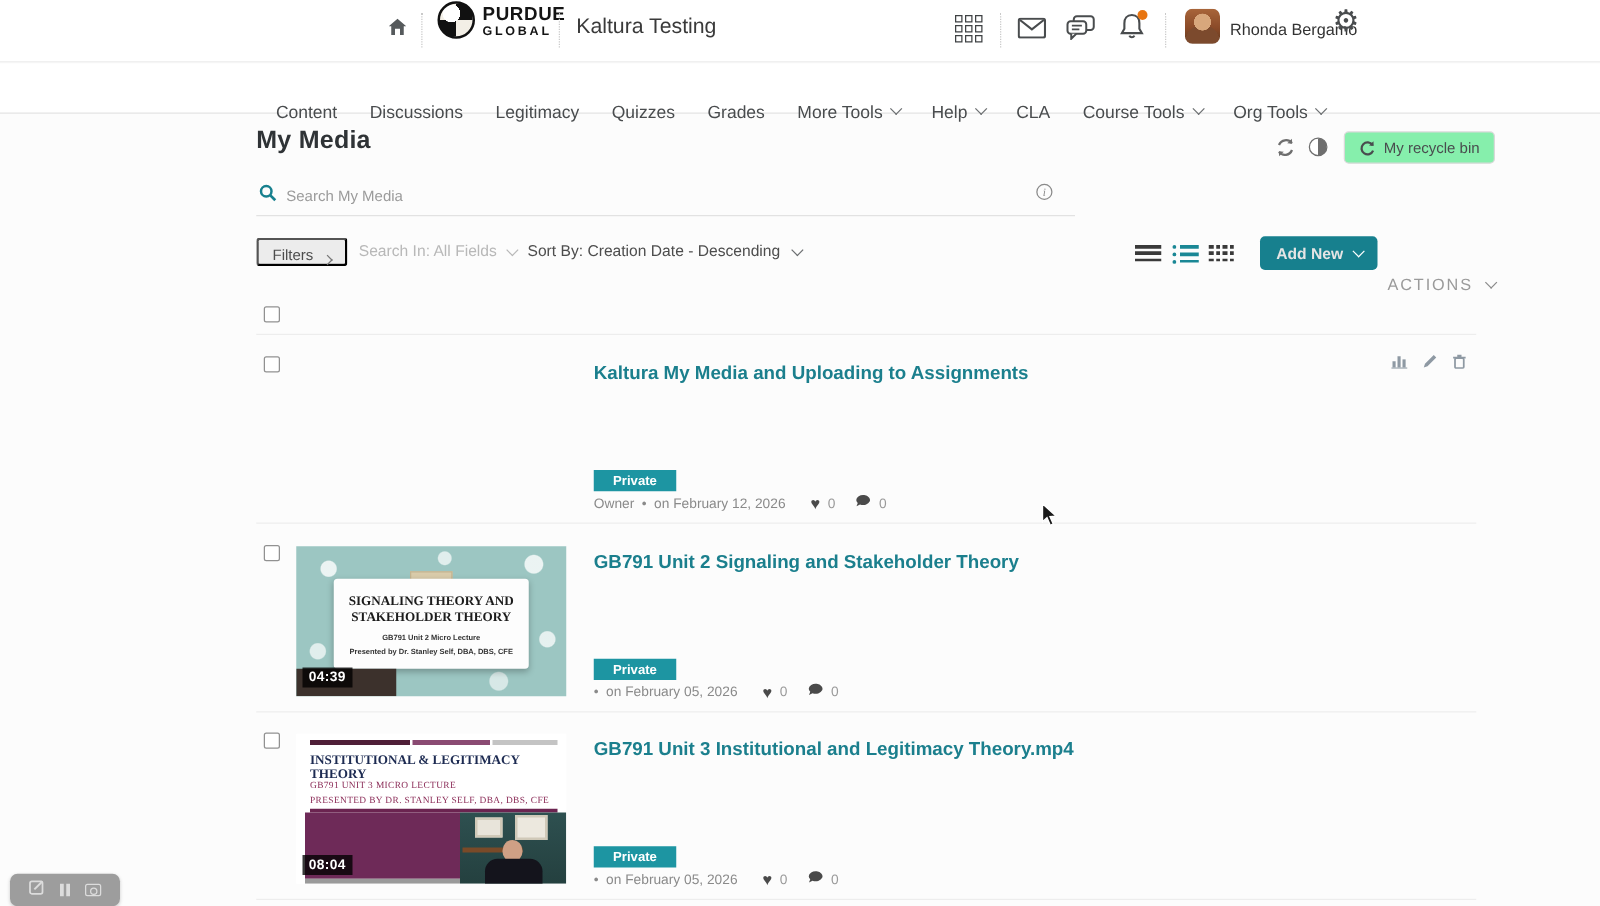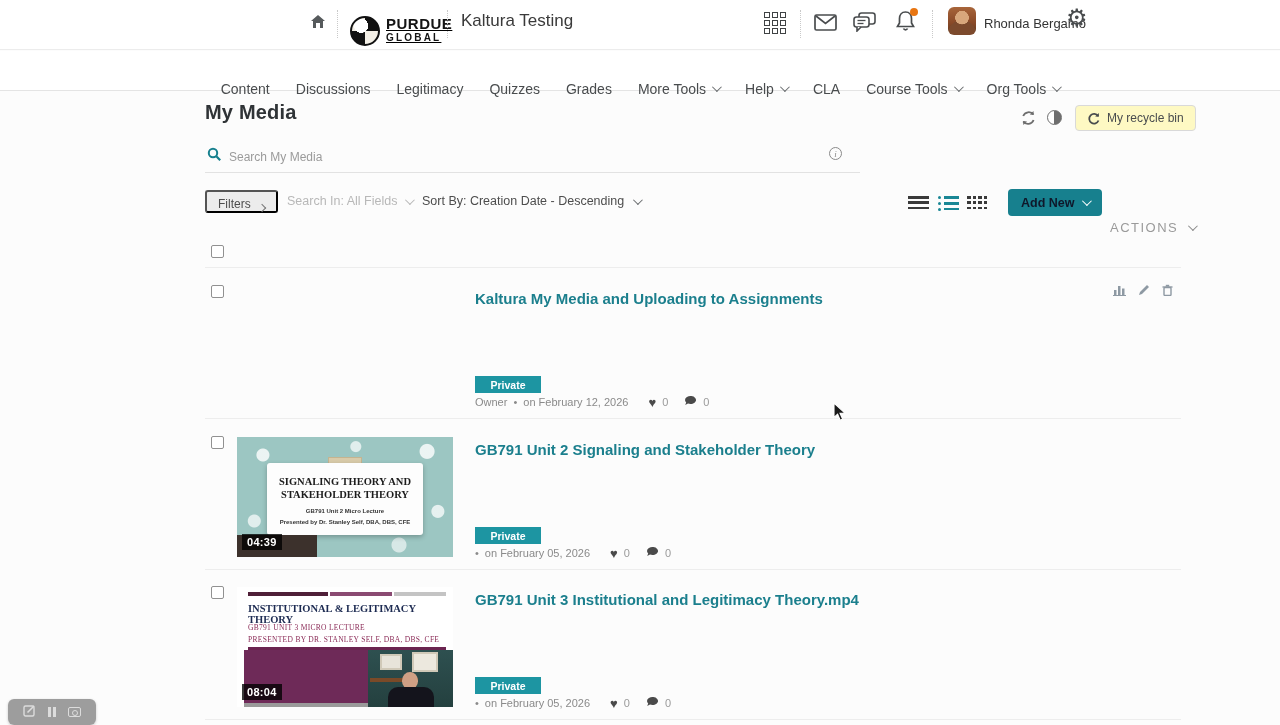--- a/index.html
+++ b/index.html
@@ -3,21 +3,21 @@
 <meta charset="utf-8">
 <style>
   * { margin:0; padding:0; box-sizing:border-box; }
   html,body { width:1280px; height:725px; overflow:hidden; }
   body { font-family:"Liberation Sans","DejaVu Sans",sans-serif; background:#fcfcfc; position:relative; }
 
   
   .header { position:absolute; left:0; top:0; width:1280px; height:50px; background:#fff; border-bottom:1px solid #ececec; }
   .vdiv { position:absolute; top:10px; height:28px; border-left:1px dotted #c9c9c9; width:0; }
   .home-ic { position:absolute; left:309px; top:13px; color:#565a5c; }
-  .brand { position:absolute; left:350px; top:16px; display:flex; align-items:flex-start; gap:6px;text-decoration:underline; }
+  .brand { position:absolute; left:350px; top:1px; display:flex; align-items:flex-end; gap:6px; }
   .globe { width:30px; height:30px; border-radius:50%; background:
       radial-gradient(circle at 35% 30%, #fff 0 28%, transparent 29%),
       conic-gradient(#111 0 25%, #f3efe6 25% 50%, #111 50% 75%, #f3efe6 75%);
       border:2px solid #111; position:relative; }
   .brand-text { line-height:1; color:#141414; }
   .brand-text .l1 { font-size:15px; font-weight:800; letter-spacing:.5px; }
   .brand-text .l2 { font-size:10px; font-weight:700; letter-spacing:2.2px; margin-top:2px; }
   .course-title { position:absolute; left:461px; top:11px; font-size:17px; color:#3a3a3a; }
   .waffle { position:absolute; left:764px; top:12px; width:22px; height:22px; display:grid; grid-template-columns:repeat(3,6px); grid-template-rows:repeat(3,6px); gap:2px; }
   .waffle span { border:1.6px solid #3f4244; }
@@ -32,21 +32,21 @@
 
   
   .navbar { position:absolute; left:0; top:51px; width:1280px; height:40px; background:#fff; border-bottom:1px solid #e4e4e4; display:flex; align-items:center; justify-content:center; gap:26px; }
   .nav-item { font-size:14px; color:#494c4e; display:flex; align-items:center; gap:6px; white-space:nowrap; cursor:pointer;margin-top:36px; }
   .caret { width:7px; height:7px; border-right:1.6px solid #6b6e70; border-bottom:1.6px solid #6b6e70; transform:rotate(45deg) translateY(-2px); display:inline-block; }
 
   
   .page-title { position:absolute; left:205px; top:101px; font-size:20px; font-weight:700; color:#2f3336; letter-spacing:.2px; }
   .util { position:absolute; top:110px; color:#6e6e6e; }
   .contrast { position:absolute; left:1047px; top:110px; width:15px; height:15px; border-radius:50%; border:1.6px solid #6e6e6e; background:linear-gradient(90deg,#fff 50%, #6e6e6e 50%); }
-  .recycle-btn { position:absolute; left:1075px; top:105px; height:26px; background:#fef9c3; border:1px solid #d9d9d9; border-radius:4px; display:flex; align-items:center; gap:7px; padding:0 11px; font-size:12px; color:#494c4e; cursor:pointer; }
+  .recycle-btn { position:absolute; left:1075px; top:105px; height:26px; background:#86efac; border:1px solid #d9d9d9; border-radius:4px; display:flex; align-items:center; gap:7px; padding:0 11px; font-size:12px; color:#494c4e; cursor:pointer; }
 
   
   .search-wrap { position:absolute; left:205px; top:143px; width:655px; height:30px; border-bottom:1px solid #e2e2e2; }
   .search-ic { position:absolute; left:2px; top:4px; }
   .search-input { position:absolute; left:24px; top:2px; width:560px; height:24px; border:none; outline:none; font-size:12px; color:#444; background:transparent; font-family:inherit; }
   .search-input::placeholder { color:#9b9b9b; }
   .info-ic { position:absolute; right:18px; top:4px; width:13px; height:13px; border-radius:50%; border:1.4px solid #8a8a8a; color:#8a8a8a; font-size:9px; display:flex; align-items:center; justify-content:center; font-family:"Liberation Serif",serif; font-style:italic; }
 
   
   .filters-btn { position:absolute; left:205px; top:190px; height:23px; background:#ececec; border-radius:3px; display:flex; align-items:flex-end; gap:8px; padding:0 11px; font-size:12px; color:#4d4d4d; cursor:pointer; }
@@ -55,21 +55,21 @@
   .searchin .caret { border-color:#b8b8b8; }
   .sortby { position:absolute; left:422px; top:194px; font-size:12.5px; color:#4d4d4d; display:flex; gap:9px; align-items:center; cursor:pointer; }
   .view-ic { position:absolute; top:196px; width:21px; height:14px; cursor:pointer; }
   .bars span { display:block; height:2.5px; background:#3a3a3a; margin-bottom:2.8px; }
   .listic { color:#1a8795; }
   .listic .row { display:flex; gap:3px; margin-bottom:2.8px; align-items:center; }
   .listic .b { width:3px; height:3px; background:#1a8795; border-radius:50%; }
   .listic .l { height:2.5px; background:#1a8795; flex:1; }
   .gridic .row { display:flex; gap:2px; margin-bottom:2.8px; }
   .gridic .d { width:3.5px; height:2.5px; background:#3a3a3a; }
-  .addnew { position:absolute; left:1008px; top:189px; height:27px; background:#17808e; color:#0f172a; border:none; border-radius:4px; font-size:12.5px; font-weight:700; display:flex; align-items:center; gap:8px; padding:0 13px; cursor:pointer; font-family:inherit; }
+  .addnew { position:absolute; left:1008px; top:189px; height:27px; background:#17808e; color:#e5e5e5; border:none; border-radius:4px; font-size:12.5px; font-weight:700; display:flex; align-items:center; gap:8px; padding:0 13px; cursor:pointer; font-family:inherit; }
   .addnew .caret { border-color:#fff; }
   .actions { position:absolute; left:1110px; top:196px; font-size:13px; color:#9a9a9a; letter-spacing:1.5px; display:flex; gap:10px; align-items:center; cursor:pointer;margin-top:24px; }
   .actions .caret { border-color:#8a8a8a; }
 
   
   .cb { position:absolute; width:13px; height:13px; border:1px solid #919191; border-radius:2px; background:#fff; cursor:pointer; }
   .selall { left:211px; top:245px; }
   .top-divider { position:absolute; left:205px; top:267px; width:976px; border-top:1px solid #ededed; }
   .media-row { position:absolute; left:205px; width:976px; height:150px; border-bottom:1px solid #ededed; }
   .media-row .cb { left:6px; top:16px; }

